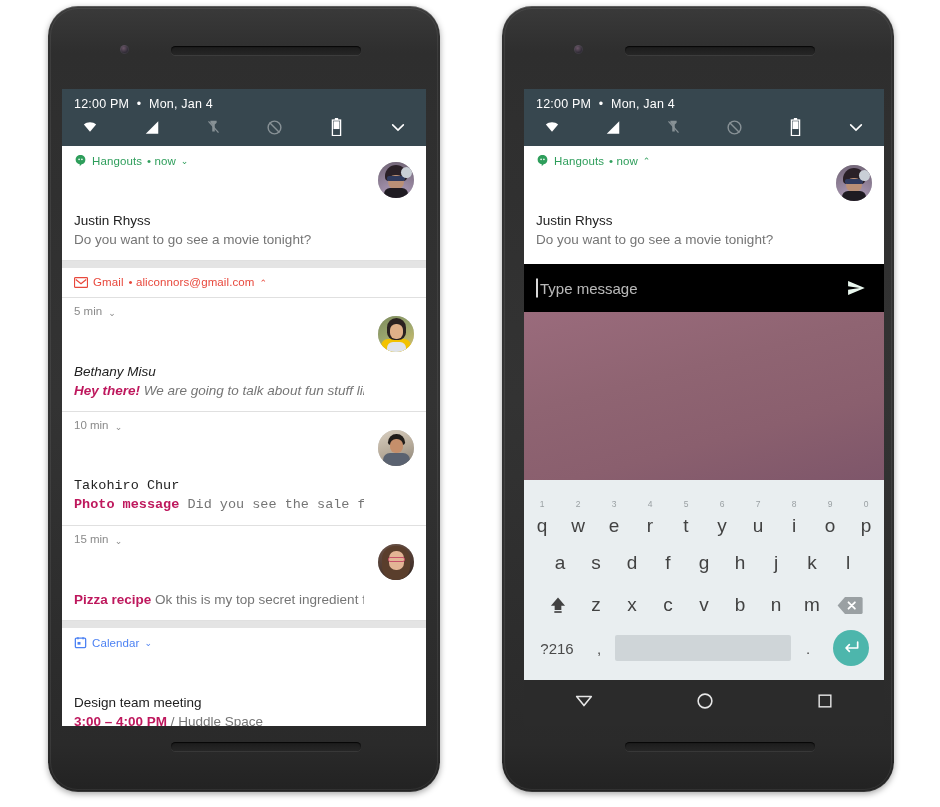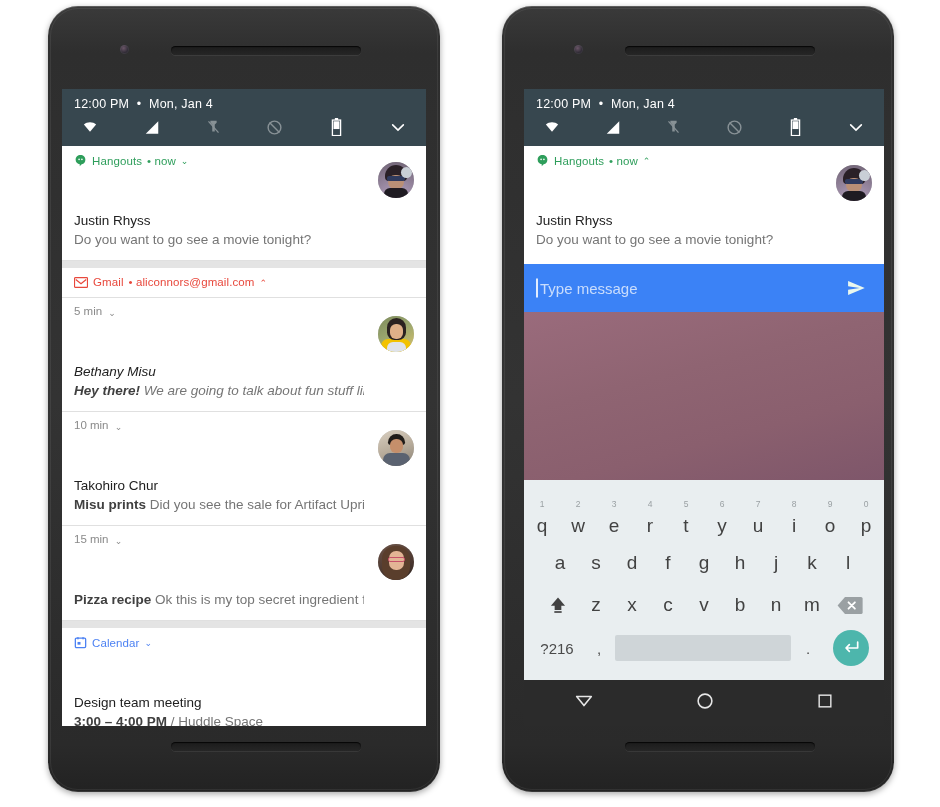--- a/index.html
+++ b/index.html
@@ -58,38 +58,38 @@
   .hdr { display: flex; align-items: center; gap: 5px; padding: 8px 12px 2px 12px; }
   .hdr-txt { font-size: 11.5px; letter-spacing: .1px; }
   .hangouts-c { color: #2e9e5b; }
   .gmail-c { color: #e8483c; }
   .cal-c { color: #4d82f3; }
   .caret { font-size: 9px; line-height: 1; position: relative; top: 1px; }
   .n-body { padding: 1px 62px 10px 12px; margin-top: 41px; }
   .n-title { font-size: 13.5px; color: #212121; line-height: 19px; }
   .n-text { font-size: 13.5px; color: #757575; line-height: 20px;
             white-space: nowrap; overflow: hidden; }
-  .n-text b { color: #404040; font-weight: bold; }
+  .n-text b { color: #be185d; font-weight: bold; }
   .avatar {
     position: absolute; right: 12px; width: 36px; height: 36px; border-radius: 50%;
     overflow: hidden; background: #ccc;
   }
   .time-chip { padding: 7px 12px 0 12px; font-size: 11.5px; color: #8a8a8a; }
 
   
   .av-inner { position:absolute; inset:0; }
 
   
   .home { background: #14112b; position: relative; width:100%; }
   .dock { display:flex; align-items:center; justify-content: space-around; padding: 14px 14px 6px 14px; }
   .dock-ic { width: 44px; height: 44px; position: relative; }
   .navbar { display:flex; align-items:center; justify-content: space-around; }
 
   
-  .reply { background: #3b82f6; display:flex; align-items:center; padding: 0 16px; }
+  .reply { background: #000000; display:flex; align-items:center; padding: 0 16px; }
   .reply-ph { color: rgba(255,255,255,.72); font-size: 15px; flex:1; position:relative; }
   .caret-bar {
     position:absolute; left:-4px; top:50%; transform: translateY(-50%);
     width:2px; height:19px; background: rgba(255,255,255,.85);
   }
 
   
   .wallpaper {
     background: linear-gradient(165deg,#9a6b7c 0%,#8f6472 38%,#8a5f6e 68%,#7e566a 100%);
     width:100%;
@@ -233,24 +233,24 @@
             <div style="position:absolute;left:9px;bottom:0;width:19px;height:10px;border-radius:6px 6px 0 0;background:#dfe3ea;"></div>
           </div>
           <div class="divider"></div>
         </div>
 
         <div class="notif">
           <div class="time-chip">
             <span>10 min</span>
             <span class="caret" style="padding-left:3px;">⌄</span>
           </div>
-          <div class="n-body" style="padding-top:4px;">
+          <div class="n-body" style="padding-top:4px;font-family:Liberation Mono, monospace;">
             <div class="n-title">Takohiro Chur</div>
             <div class="n-text">
-              <b>Misu prints</b><span> Did you see the sale for Artifact Upri...</span>
+              <b>Photo message</b><span> Did you see the sale for Artifact Upri...</span>
             </div>
           </div>
           <div class="avatar" style="top:18px;">
             <div class="av-inner" style="background:linear-gradient(160deg,#d9cfc0 0%,#b9ad9c 50%,#8a8275 100%);"></div>
             <div style="position:absolute;left:10px;top:4px;width:17px;height:11px;border-radius:9px 9px 3px 3px;background:#201c19;"></div>
             <div style="position:absolute;left:12px;top:9px;width:13px;height:14px;border-radius:6px;background:#c58f6b;"></div>
             <div style="position:absolute;left:5px;bottom:0;width:27px;height:13px;border-radius:7px 7px 0 0;background:#5a6270;"></div>
           </div>
           <div class="divider"></div>
         </div>

